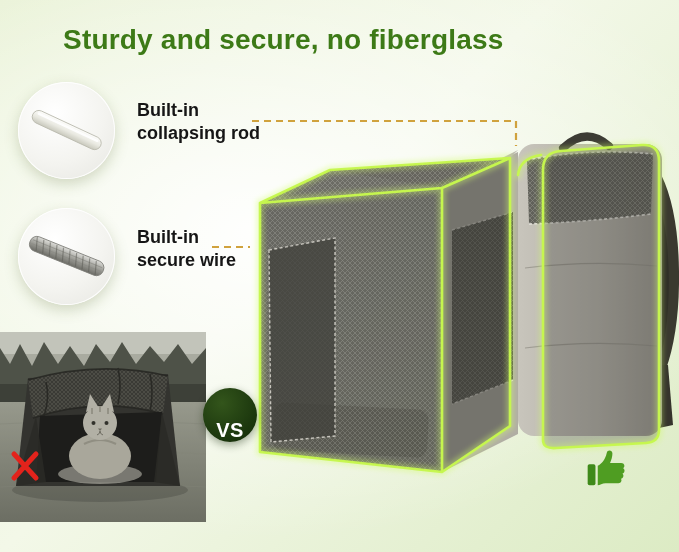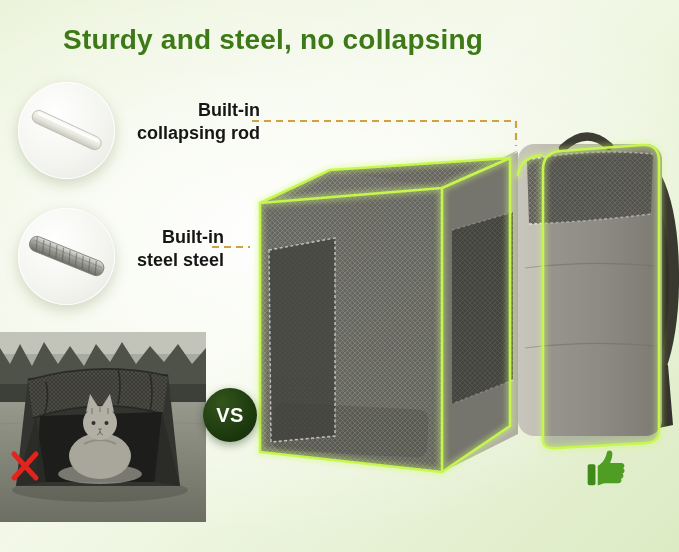--- a/index.html
+++ b/index.html
@@ -24,21 +24,21 @@
     background:radial-gradient(circle at 38% 32%, #ffffff 0%, #f4f4f0 55%, #e6e6e1 100%);
     box-shadow:0 5px 14px rgba(90,110,50,.25), 0 0 0 1px rgba(255,255,255,.9) inset;
   }
   .badge-rod { left:18px; top:82px; }
   .badge-wire{ left:18px; top:208px; }
   .badge svg{ width:97px; height:97px; display:block; }
 
   .label{
     position:absolute; font-size:18px; font-weight:600; color:#161616; line-height:1.3;
   }
-  .label span{ display:block;text-align:right; }
+  .label span{ display:block; }
   .label-rod { left:137px; top:99px; }
   .label-wire{ left:137px; top:226px; }
 
   .connectors{
     position:absolute; left:0; top:0; z-index:5; pointer-events:none;
   }
   .dash{
     fill:none; stroke:#d0a23d; stroke-width:2.2; stroke-dasharray:7 5;
   }
 
@@ -46,34 +46,34 @@
     position:absolute; left:225px; top:118px; width:454px; height:382px; z-index:2;
   }
   .compare-photo{
     position:absolute; left:0; top:332px; width:206px; height:190px; z-index:2;
   }
 
   .vs-badge{
     position:absolute; left:203px; top:388px; width:54px; height:54px; border-radius:50%;
     background:radial-gradient(circle at 35% 28%, #33551b 0%, #1c380e 65%, #142a09 100%);
     box-shadow:0 3px 8px rgba(20,40,10,.4);
-    display:flex; align-items:center; justify-content:center;
+    display:flex; align-items:flex-end; justify-content:center;
     color:#ffffff; font-weight:bold; font-size:20px; letter-spacing:.5px; z-index:4;
   }
 
   .thumb{
     position:absolute; left:584px; top:444px; width:44px; height:46px; z-index:3;
   }
 </style>
 </head>
 <body>
 
 <div class="page">
 
-  <h1 class="title">Sturdy and steel, no collapsing</h1>
+  <h1 class="title">Sturdy and secure, no fiberglass</h1>
 
   <svg class="connectors" width="679" height="552" viewBox="0 0 679 552">
     <path class="dash" d="M252 121 H516 V146"></path>
     <path class="dash" d="M212 247 H250"></path>
   </svg>
 
   <div class="badge badge-rod">
     <svg viewBox="0 0 96 96">
       <defs>
         <linearGradient id="rodGrad" x1="0" y1="0" x2="0" y2="1">
@@ -104,21 +104,21 @@
       </defs>
       <g transform="rotate(22 48 48)">
         <rect x="9" y="40" width="78" height="15" rx="7" fill="url(#wireGrad)" stroke="#7e7e78" stroke-width="0.8"></rect>
         <path d="M11 45 H85 M11 49 H85" stroke="#8b8b85" stroke-width="1" opacity="0.7"></path>
         <path d="M14 41 l4 13 M21 41 l4 13 M28 41 l4 13 M35 41 l4 13 M42 41 l4 13 M49 41 l4 13 M56 41 l4 13 M63 41 l4 13 M70 41 l4 13 M77 41 l4 13" stroke="#5c5c56" stroke-width="1.2" opacity="0.55"></path>
       </g>
     </svg>
   </div>
   <div class="label label-wire">
     <span>Built-in</span>
-    <span>steel steel</span>
+    <span>secure wire</span>
   </div>
 
   <svg class="product-photo" viewBox="0 0 454 382">
     <defs>
       <pattern id="mesh" width="5" height="5" patternUnits="userSpaceOnUse">
         <rect width="5" height="5" fill="#46463f"></rect>
         <path d="M0 0 L5 5 M5 0 L0 5" stroke="#6f6f67" stroke-width="0.7"></path>
       </pattern>
       <pattern id="mesh2" width="5" height="5" patternUnits="userSpaceOnUse">
         <rect width="5" height="5" fill="#5c5c55"></rect>

